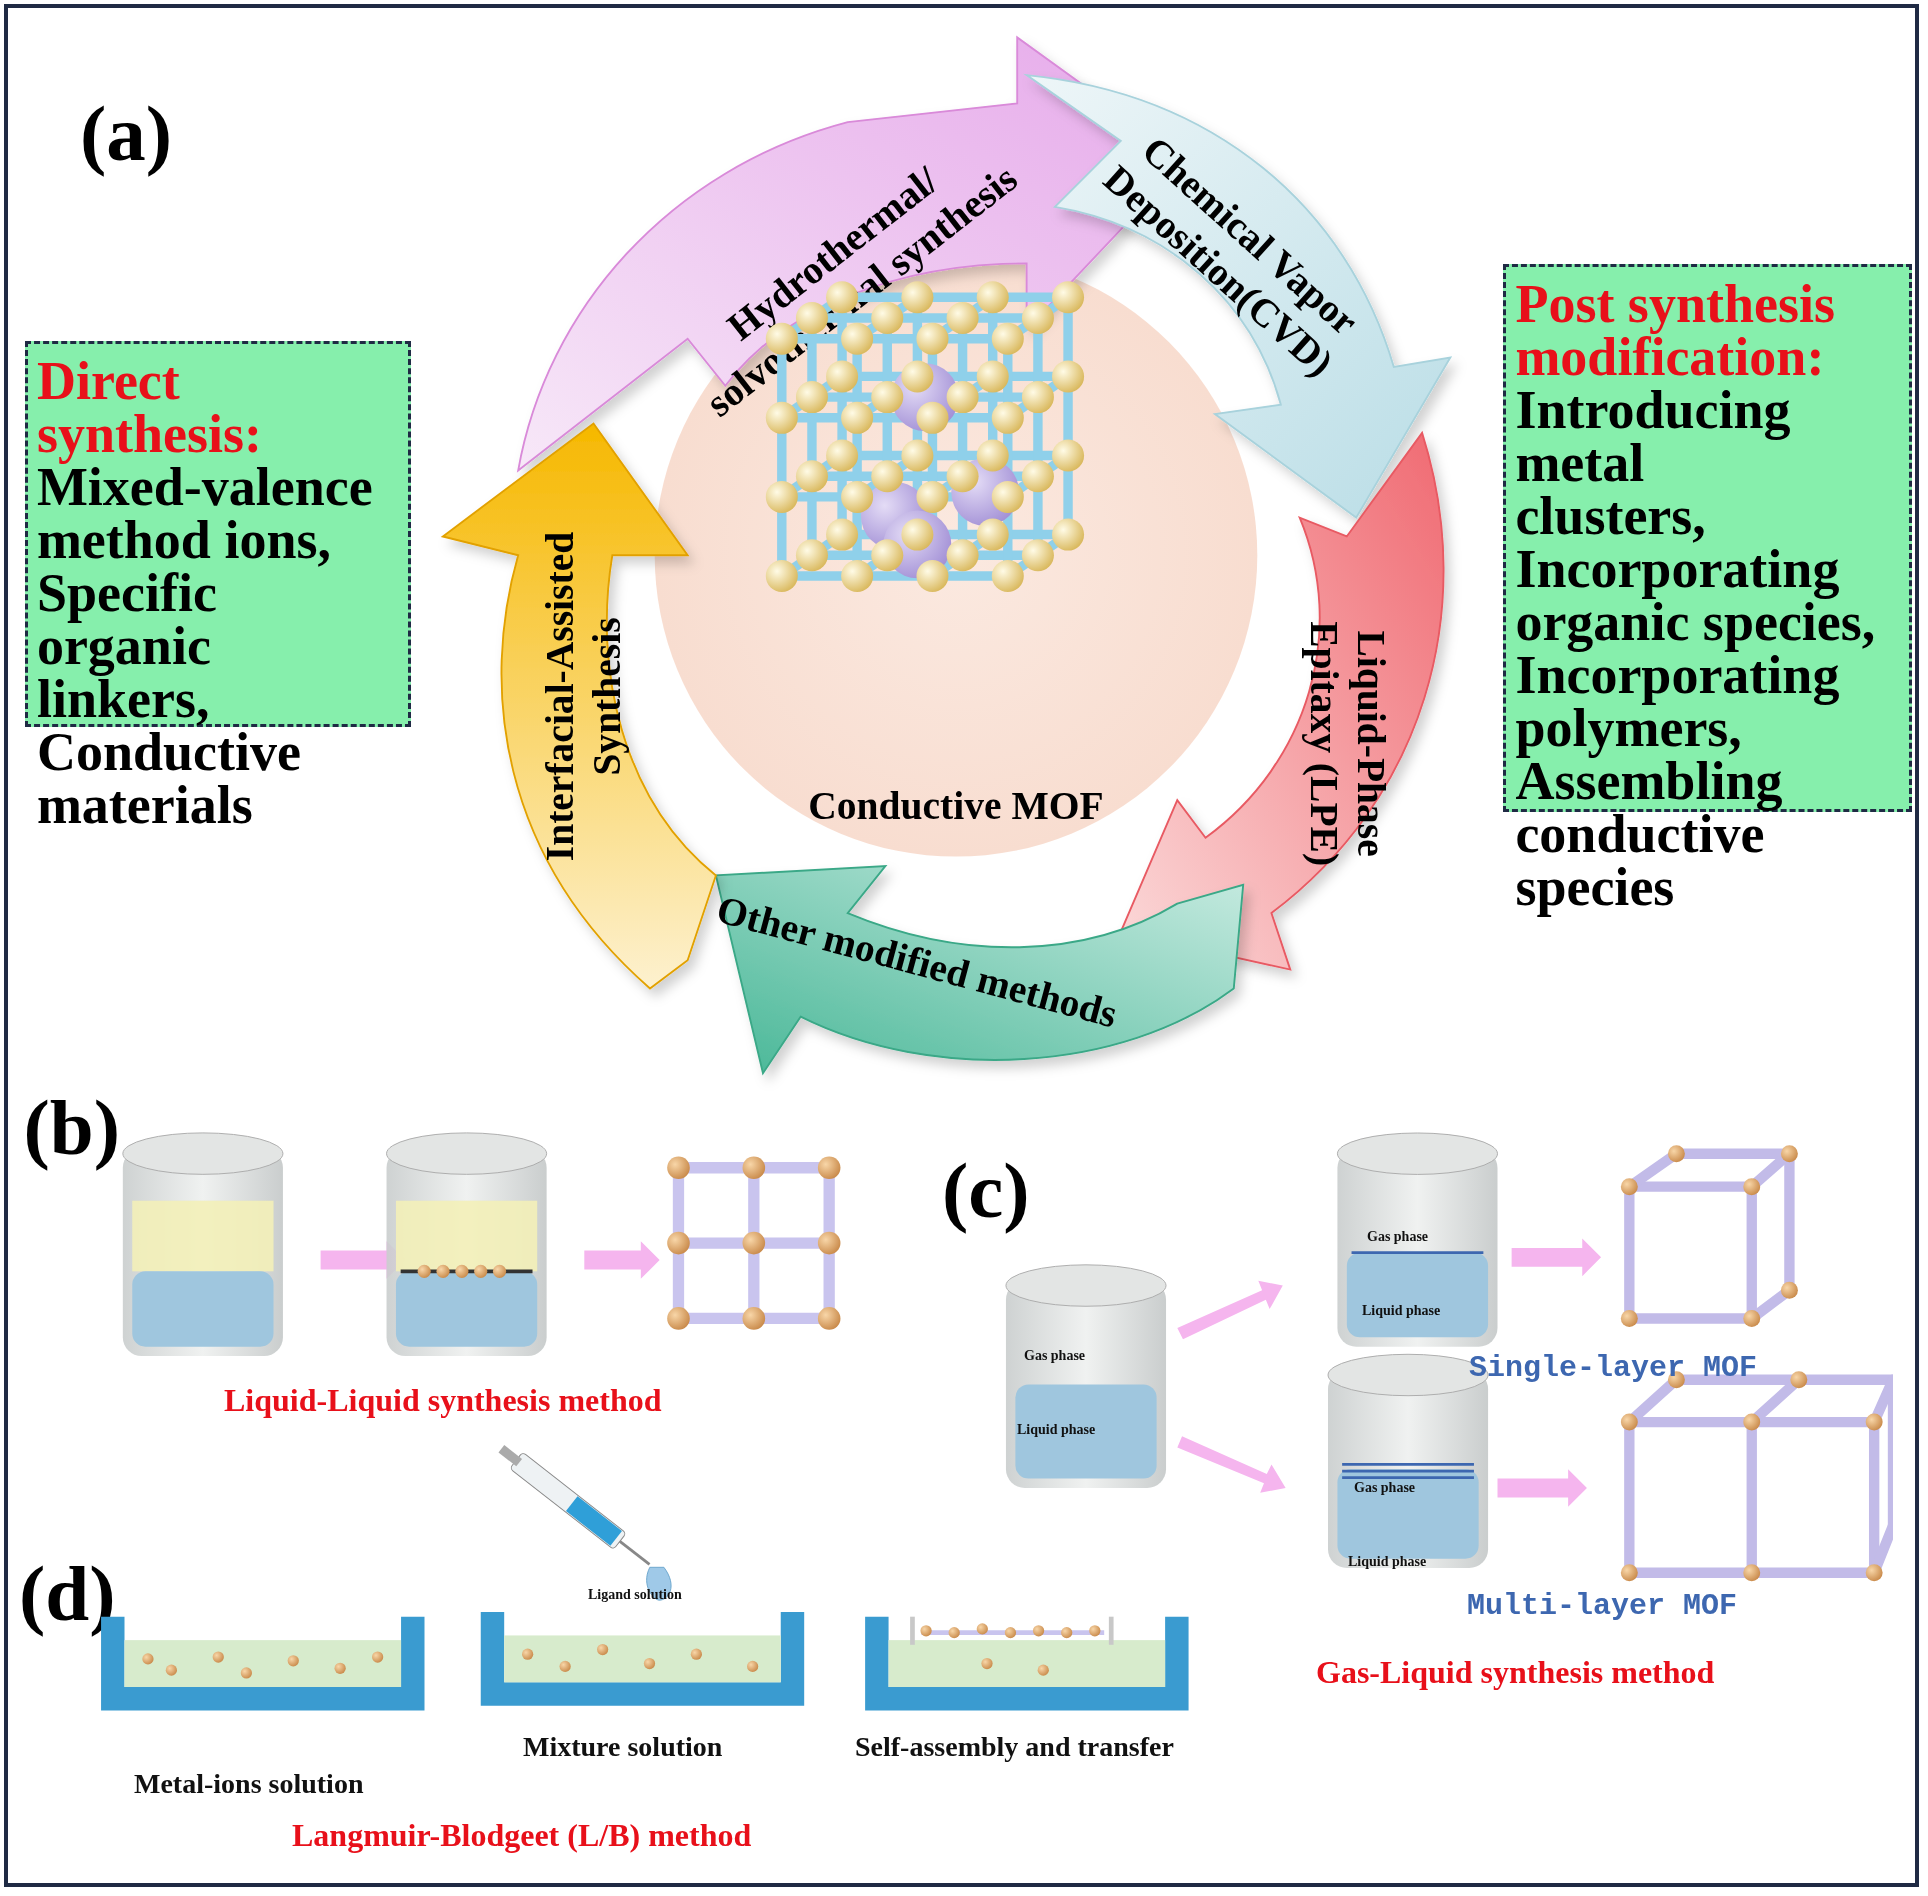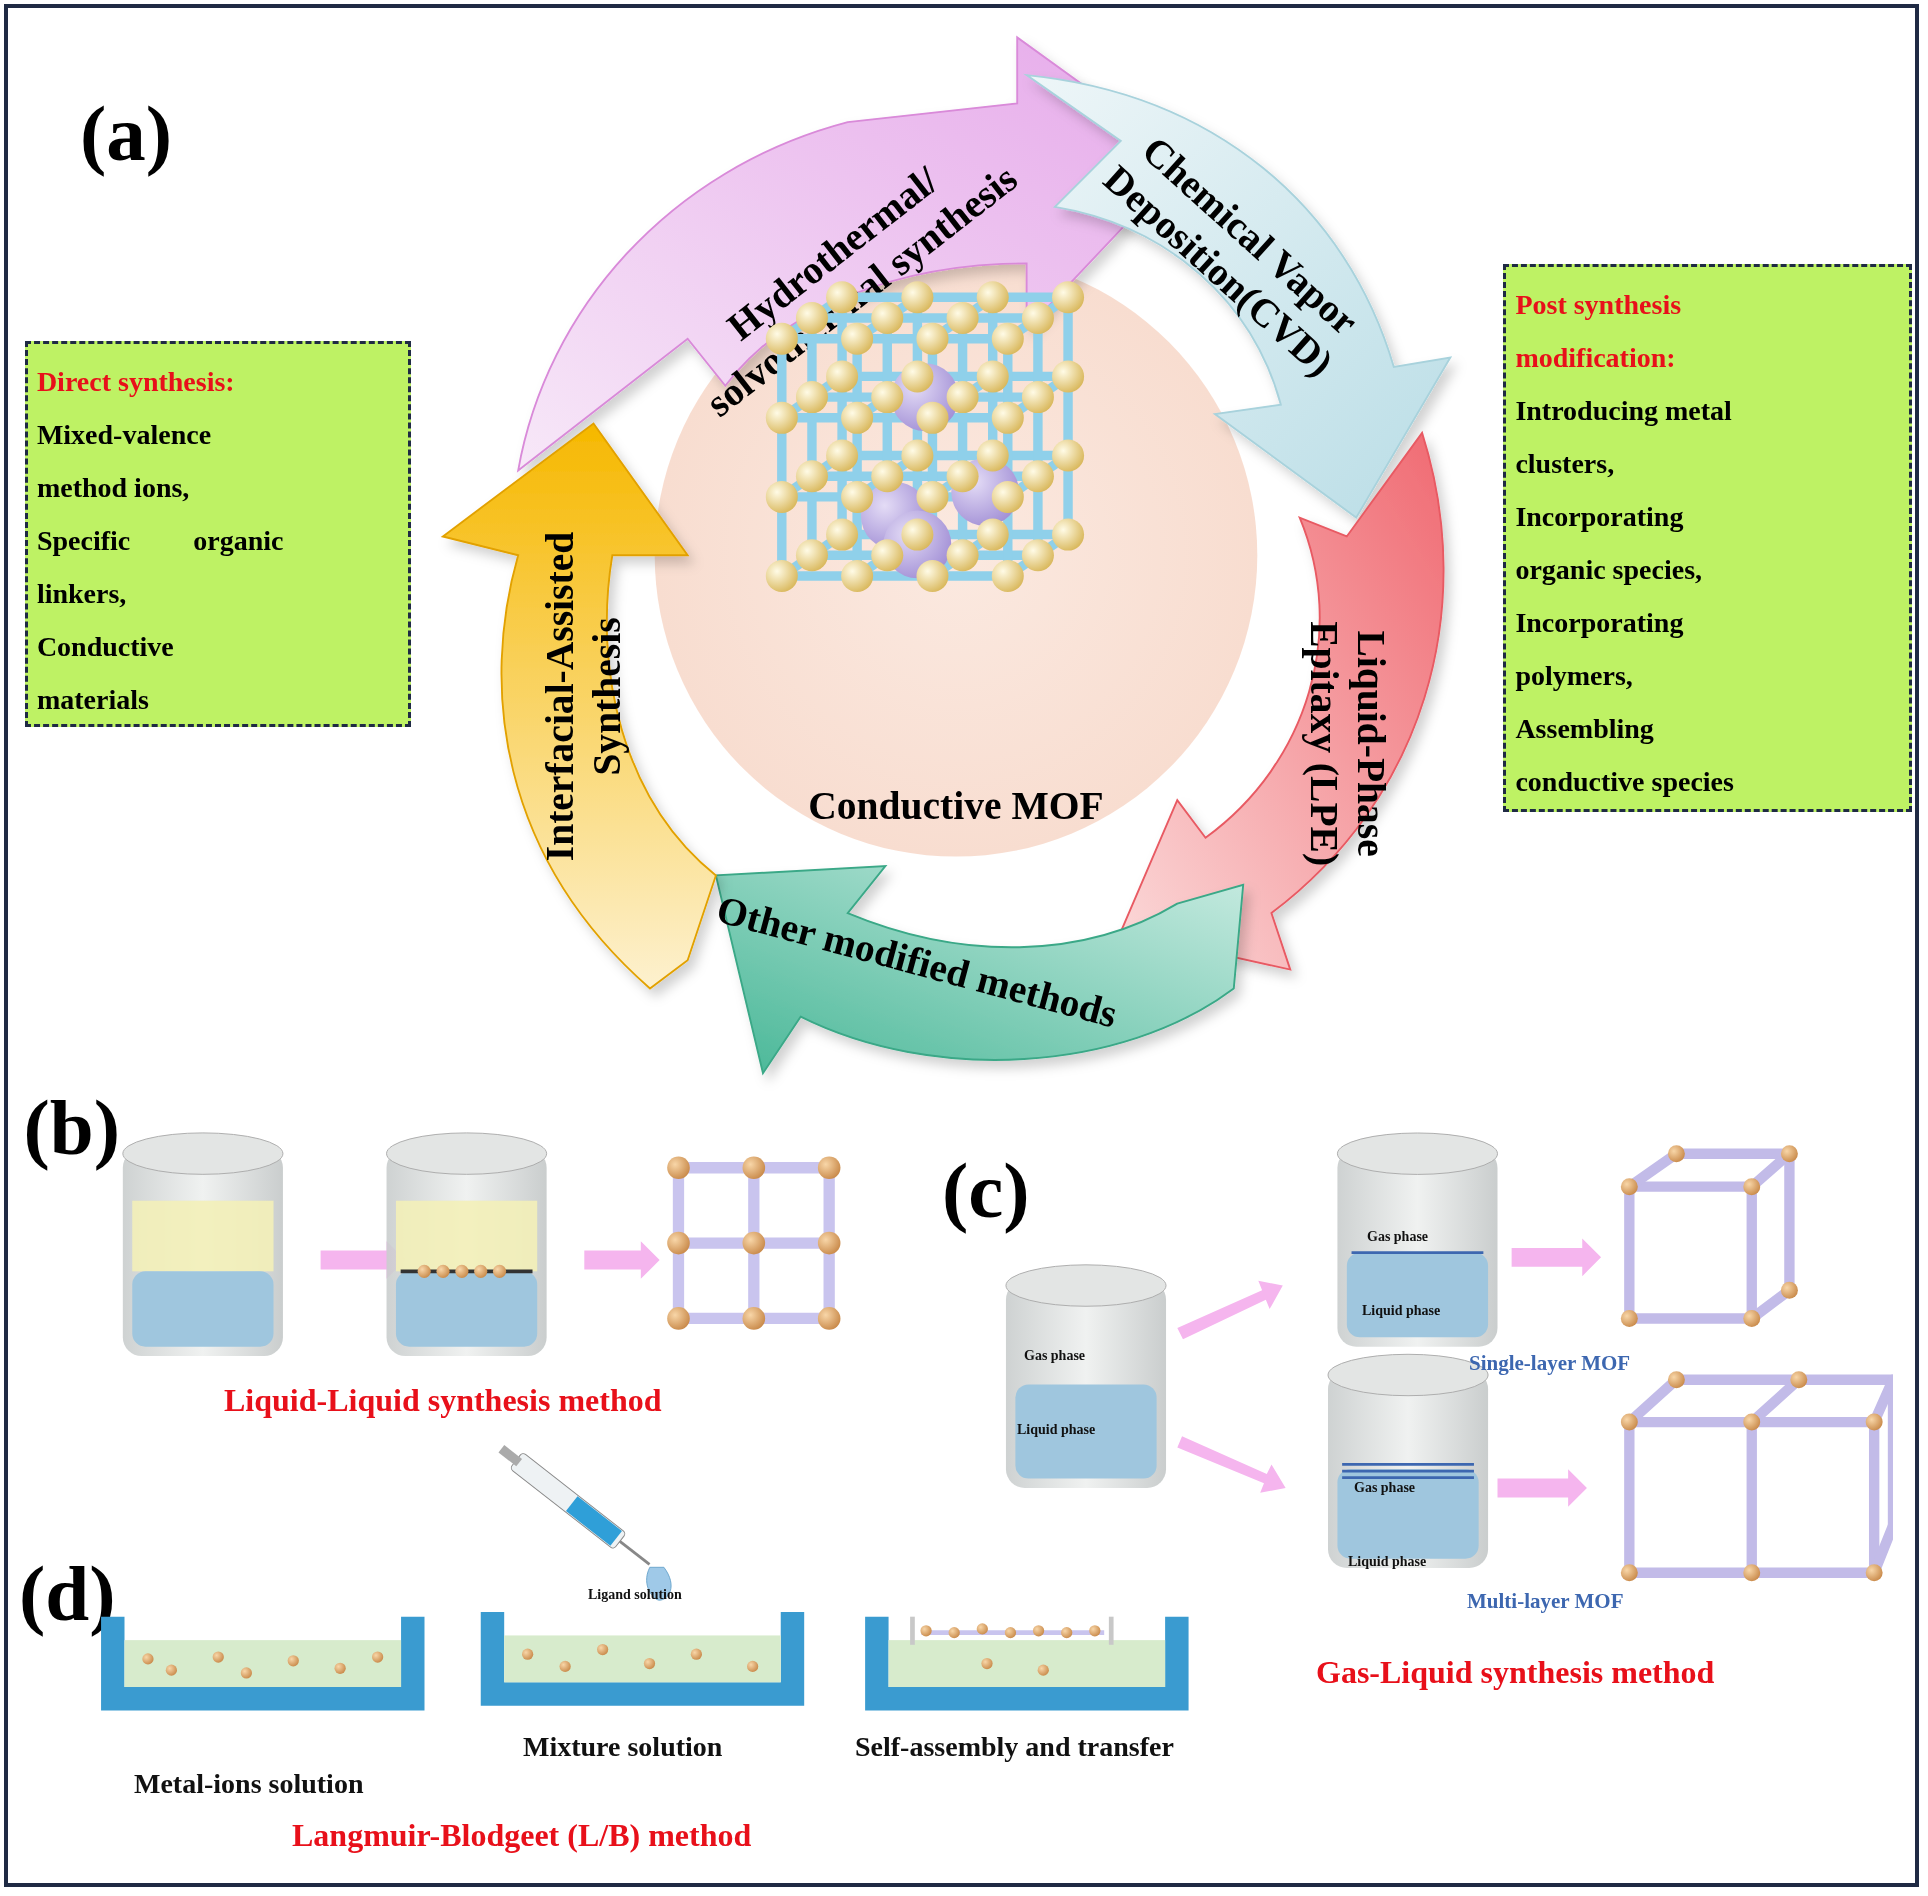--- a/index.html
+++ b/index.html
@@ -2,28 +2,28 @@
 <html style="font-size:15px"><head>
 <meta charset="utf-8">
 <style>
   html, body { margin:0; padding:0; background:#ffffff; }
   body { width:1928px; height:1896px; position:relative; overflow:hidden;
          font-family:"Liberation Serif", "DejaVu Serif", serif; }
   .frame { position:absolute; left:3.8px; top:3.8px; width:1915px; height:1883px;
            border:4.7px solid #1f2a44; box-sizing:border-box; background:#fff; }
   .panel-label { position:absolute; font-weight:bold; font-size:79px; color:#000;
                  font-family:"Liberation Serif", serif; line-height:1; }
-  .info-box { position:absolute; background:#bef264; border:3.8px dashed #1f2a44;
+  .info-box { position:absolute; background:#86efac; border:3.8px dashed #1f2a44;
               box-sizing:border-box; padding:11.3px 9.4px; font-weight:bold;
-              font-size:28px; line-height:53px; color:#000; }
+              font-size:54px; line-height:53px; color:#000; }
   .info-box .title { color:#e8101a; display:block; }
   .info-box .item { display:block; }
   .red-caption { position:absolute; color:#e8101a; font-weight:bold; font-size:32px;
                  white-space:nowrap; font-family:"Liberation Serif", serif; }
-  .blue-caption { position:absolute; color:#3d67b0; font-weight:bold; font-size:21px; white-space:nowrap; }
+  .blue-caption { position:absolute; color:#3d67b0; font-weight:bold; font-size:30px; white-space:nowrap;font-family:Liberation Mono, monospace; }
   .small-label { position:absolute; font-weight:bold; font-size:14px; color:#111; white-space:nowrap; }
   .trough-label { position:absolute; font-weight:bold; font-size:28px; color:#111; white-space:nowrap; }
   svg text { font-family:"Liberation Serif", serif; font-weight:bold; }
   .abs { position:absolute; }
 </style>
 </head>
 <body>
 
 <div class="frame"></div>
 

